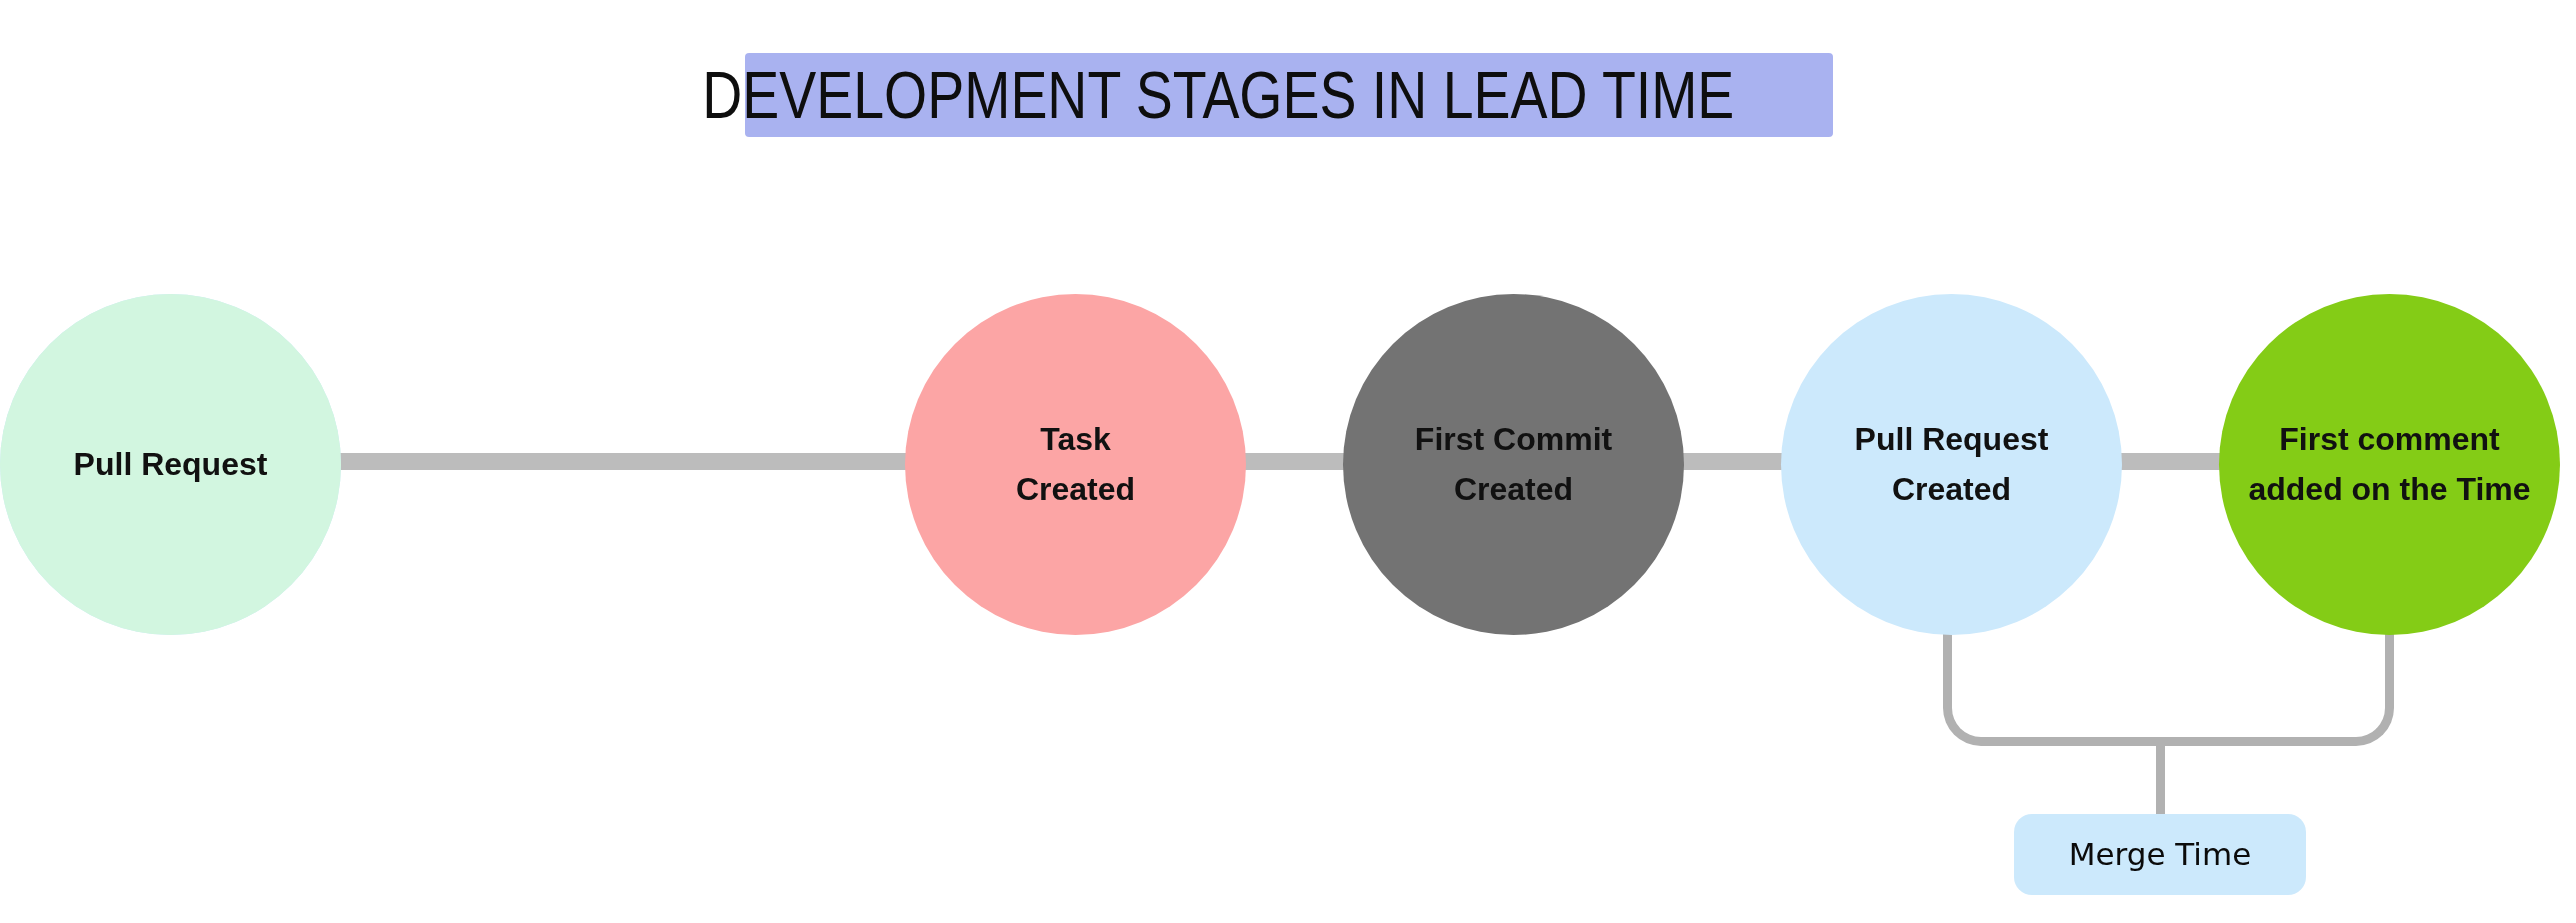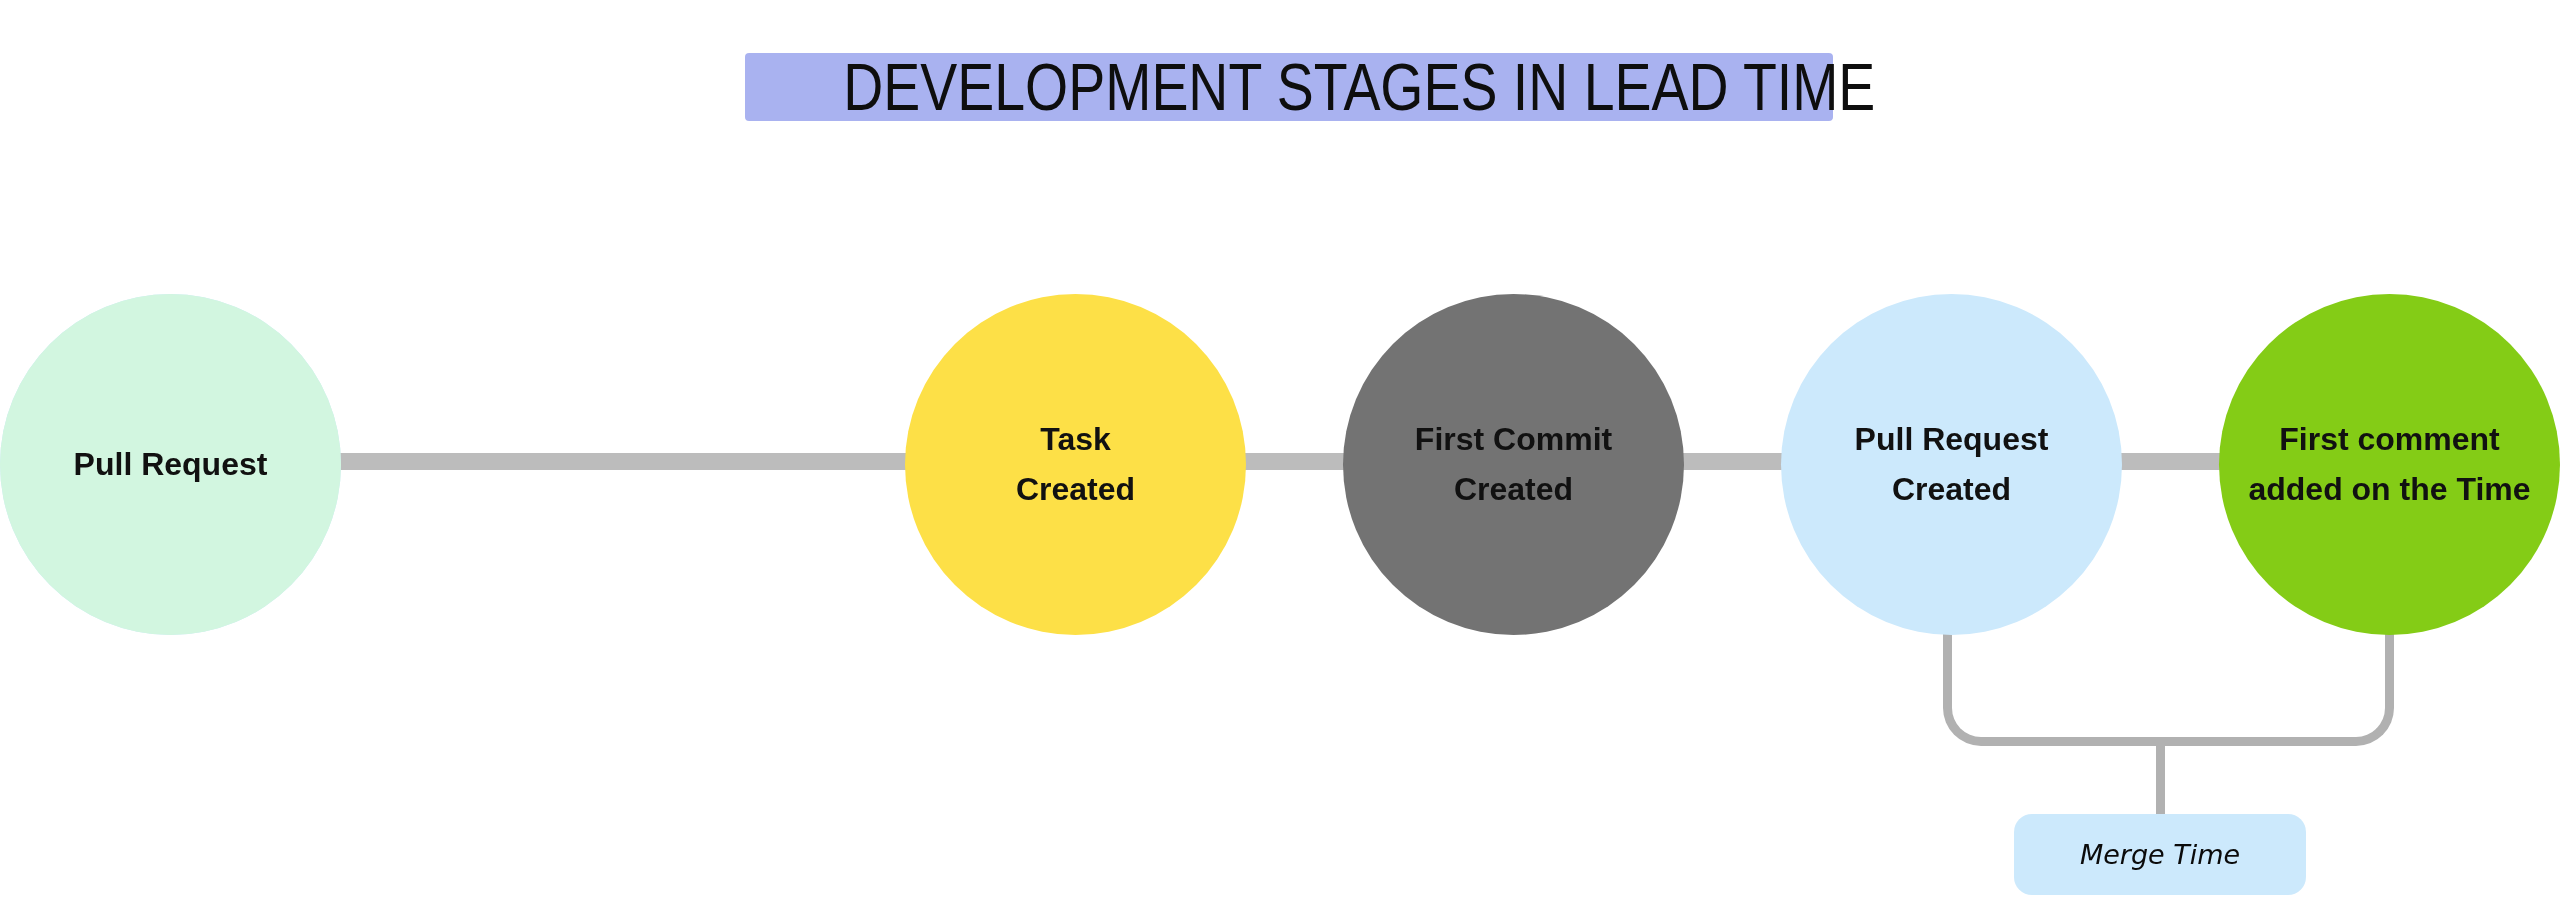--- a/index.html
+++ b/index.html
@@ -9,23 +9,23 @@
     font-family: "Liberation Sans", sans-serif;
     position: relative;
     overflow: hidden;
   }
   .canvas { position: absolute; inset: 0; }
 
   
   .title-banner {
     position: absolute;
     left: 745px; top: 53px;
-    width: 1088px; height: 68px;
+    width: 1088px; height: 84px;
     border-radius: 4.1px;
-    display: flex; align-items: center; justify-content: flex-start;
+    display: flex; align-items: center; justify-content: flex-end;
     z-index: 3;
   }
   .title-banner .title-text {
     font-size: 66px;
     font-weight: 400;
     color: #0e0e0e;
     white-space: nowrap;
     letter-spacing: 0px;
     transform: scaleX(0.84);
     transform-origin: center;
@@ -88,40 +88,39 @@
   .merge-label {
     position: absolute;
     left: 2014px; top: 814px;
     width: 292px; height: 81px;
     border-radius: 18px;
     display: flex; align-items: center; justify-content: center;
     z-index: 2;
   }
   .merge-label .merge-text {
     font-family: "DejaVu Sans", sans-serif;
-    font-style: italic;
-    font-size: 27px;
+    font-size: 31px;
     font-weight: 400;
     color: #0b0b0b;
     white-space: nowrap;
     line-height: 1;
   }
 </style>
 </head>
 <body>
 
 <div class="canvas">
 
   <div class="title-banner" style="background: rgb(169, 178, 240);">
     <span class="title-text">DEVELOPMENT STAGES IN LEAD TIME</span>
   </div>
 
   <div class="timeline-connector" style="background: rgb(188, 188, 188);"></div>
 
-  <div class="stage" style="background: #fde047; align-items: center;">
+  <div class="stage" style="background: #fca5a5; align-items: center;">
     <div class="stage-label">
       <span>Task</span>
       <span>Created</span>
     </div>
   </div>
 
   <div class="stage" style="background: #737373;">
     <div class="stage-label">
       <span>First Commit</span>
       <span>Created</span>

